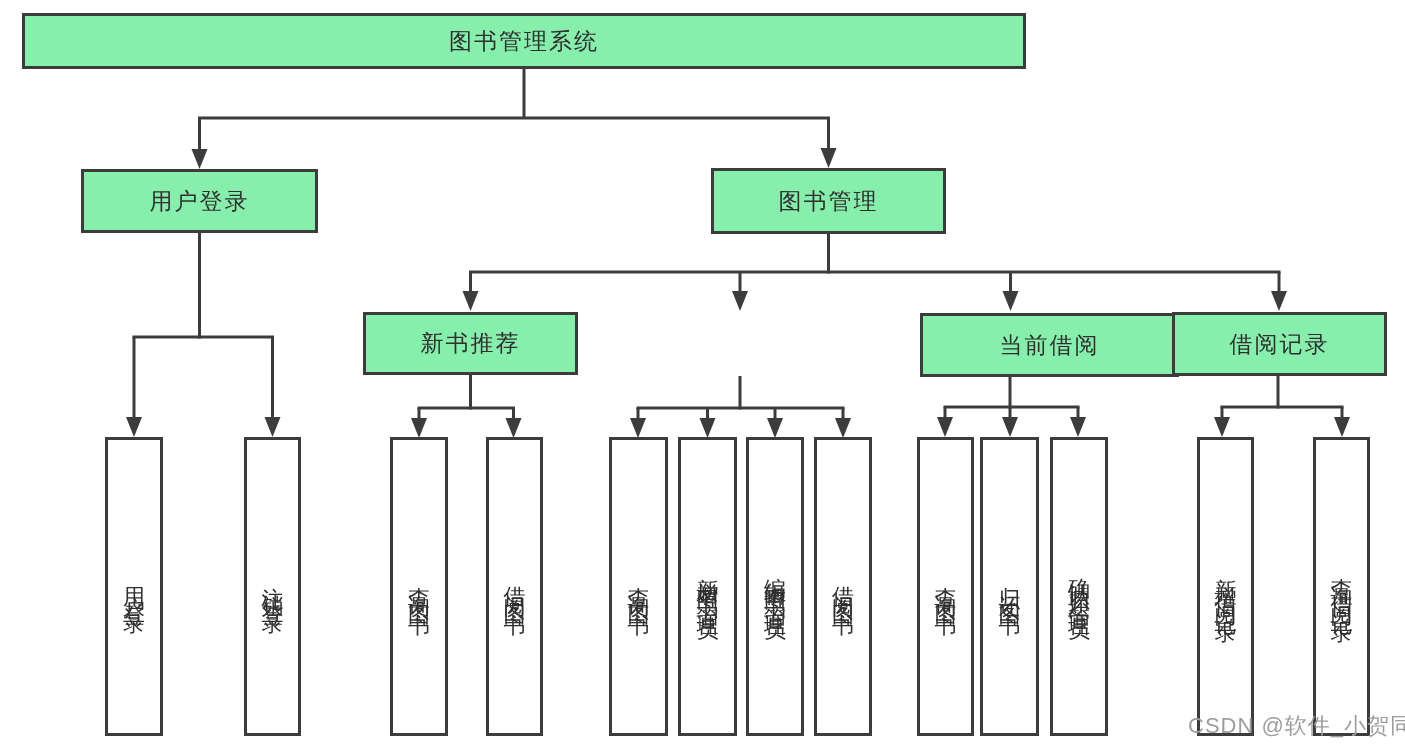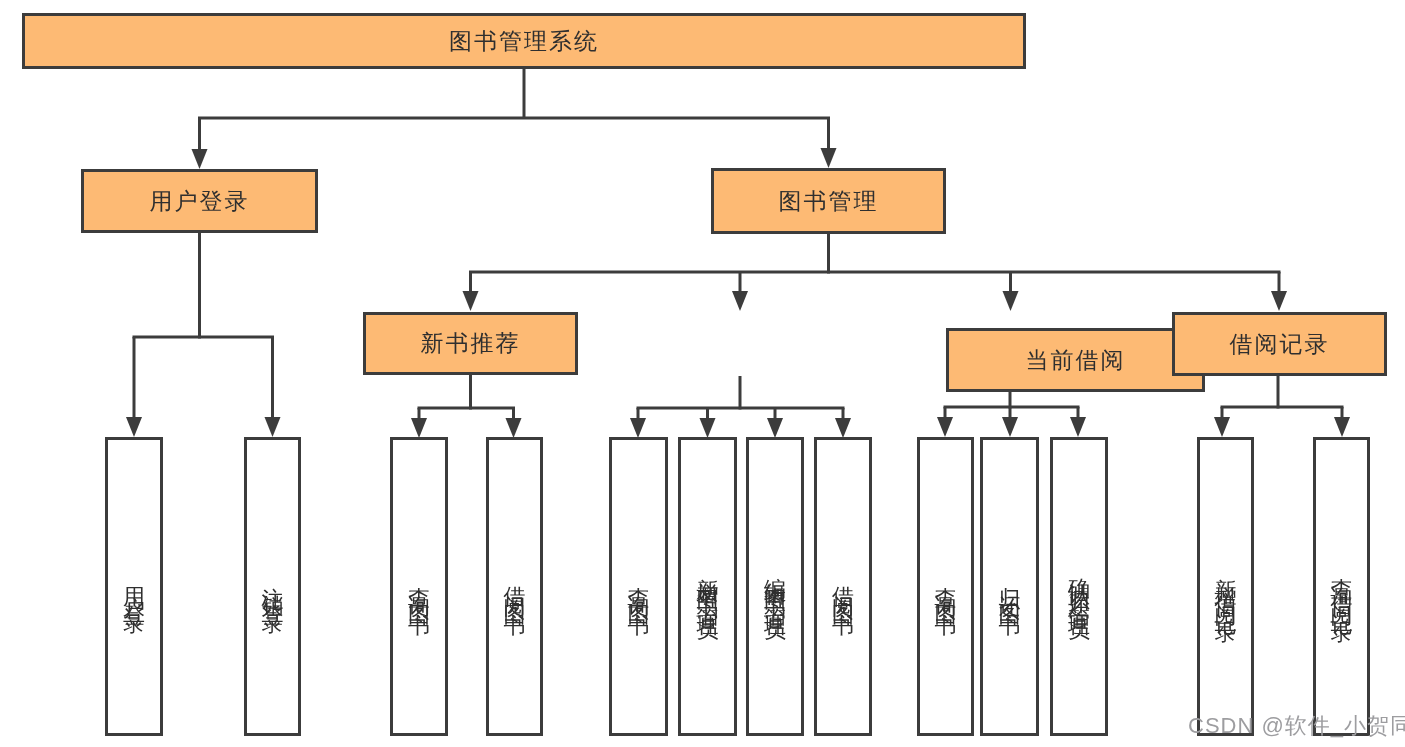--- a/index.html
+++ b/index.html
@@ -23,21 +23,21 @@
     fill: none;
   }
   #connector-svg polygon {
     fill: #3c3c3c;
     stroke: none;
   }
   .hnode {
     position: absolute;
     box-sizing: border-box;
     border: 3px solid #3c3c3c;
-    background: #fdba74;
+    background: #86efac;
     display: flex;
     align-items: center;
     justify-content: center;
     font-size: 23px;
     letter-spacing: 2px;
     color: #2f2f2f;
   }
   .vnode {
     position: absolute;
     box-sizing: border-box;
@@ -146,21 +146,21 @@
 
   <div class="hnode" style="left:711px; top:168px; width:235px; height:66px;text-align:center;">
       <span>图书管理</span>
     </div>
 
   <div class="hnode" style="left:363px; top:312px; width:215px; height:63px;">
       <span>新书推荐</span>
     </div>
 
 
-  <div class="hnode" style="left:946px; top:313px; width:259px; height:64px;margin-top:15px;">
+  <div class="hnode" style="left:920px; top:313px; width:259px; height:64px;">
       <span>当前借阅</span>
     </div>
 
   <div class="hnode" style="left:1172px; top:312px; width:215px; height:64px;">
       <span>借阅记录</span>
     </div>
 
   <div class="vnode" style="left:105px; width:58px;">
       <span>用户登录</span>
     </div>

